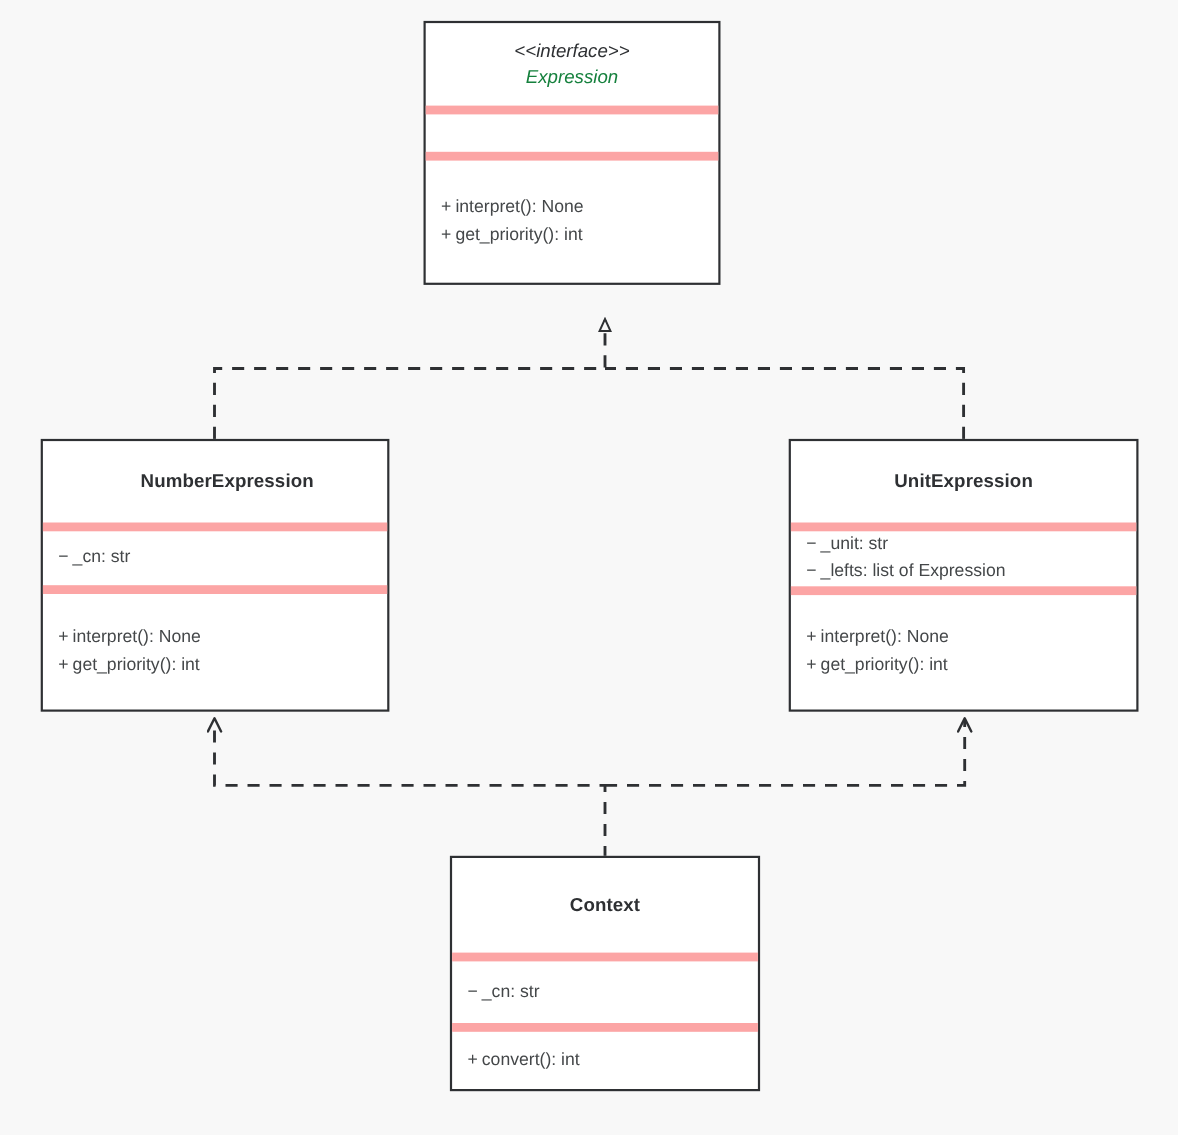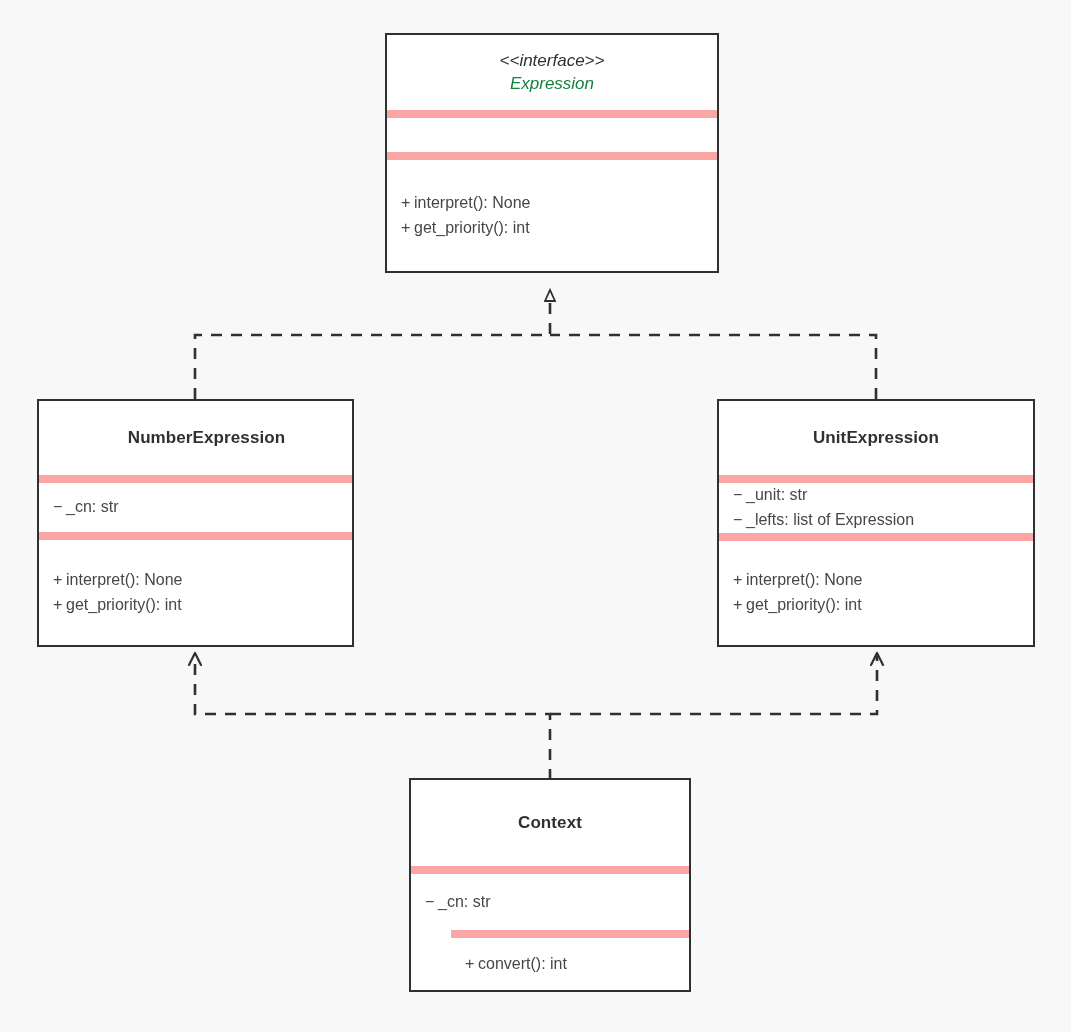--- a/index.html
+++ b/index.html
@@ -85,39 +85,39 @@
   }
   .member .vis {
     display: inline-block;
     min-width: 13px;
   }
   .empty-compartment {
     min-height: 0;
   }
 
   
-  #class-expression      { left: 385px; top: 33px;  width: 334px; height: 240px; }
+  #class-expression      { left: 385px; top: 19px;  width: 270px; height: 240px; }
   #class-expression .seg-title   { height: 75px; }
   #class-expression .seg-attrs   { height: 42px; }
   #class-expression .seg-methods { flex: 1; }
 
   #class-numberexpression { left: 37px; top: 399px; width: 317px; height: 248px; }
   #class-numberexpression .seg-title   { height: 74px; padding-left: 22px; }
   #class-numberexpression .seg-attrs   { height: 57px; }
   #class-numberexpression .seg-methods { flex: 1; }
 
   #class-unitexpression  { left: 717px; top: 399px; width: 318px; height: 248px; }
   #class-unitexpression .seg-title   { height: 74px; }
   #class-unitexpression .seg-attrs   { height: 58px; }
   #class-unitexpression .seg-methods { flex: 1; }
 
   #class-context         { left: 409px; top: 778px; width: 282px; height: 214px; }
   #class-context .seg-title   { height: 86px; }
   #class-context .seg-attrs   { height: 64px; }
-  #class-context .seg-methods { flex: 1; margin-left: 40px; }
+  #class-context .seg-methods { flex: 1; }
 </style>
 </head>
 <body>
 
 <div id="diagram">
 
   <svg class="connectors" viewBox="0 0 1071 1032" width="1071" height="1032">
     <defs>
       <marker id="hollow-triangle" markerWidth="14" markerHeight="14" refX="11" refY="6" orient="auto" markerUnits="userSpaceOnUse">
         <path d="M 1 1 L 12 6 L 1 11 z" fill="#f8f8f8" stroke="#2e3033" stroke-width="1.8"></path>

